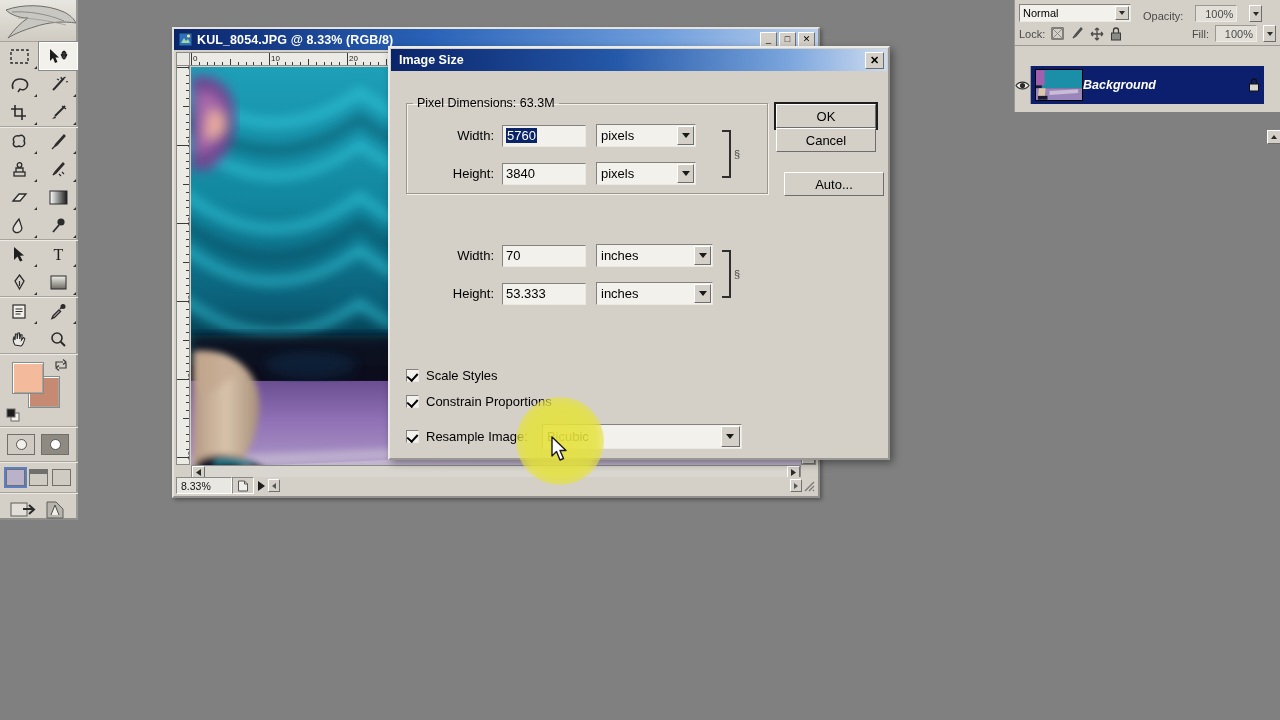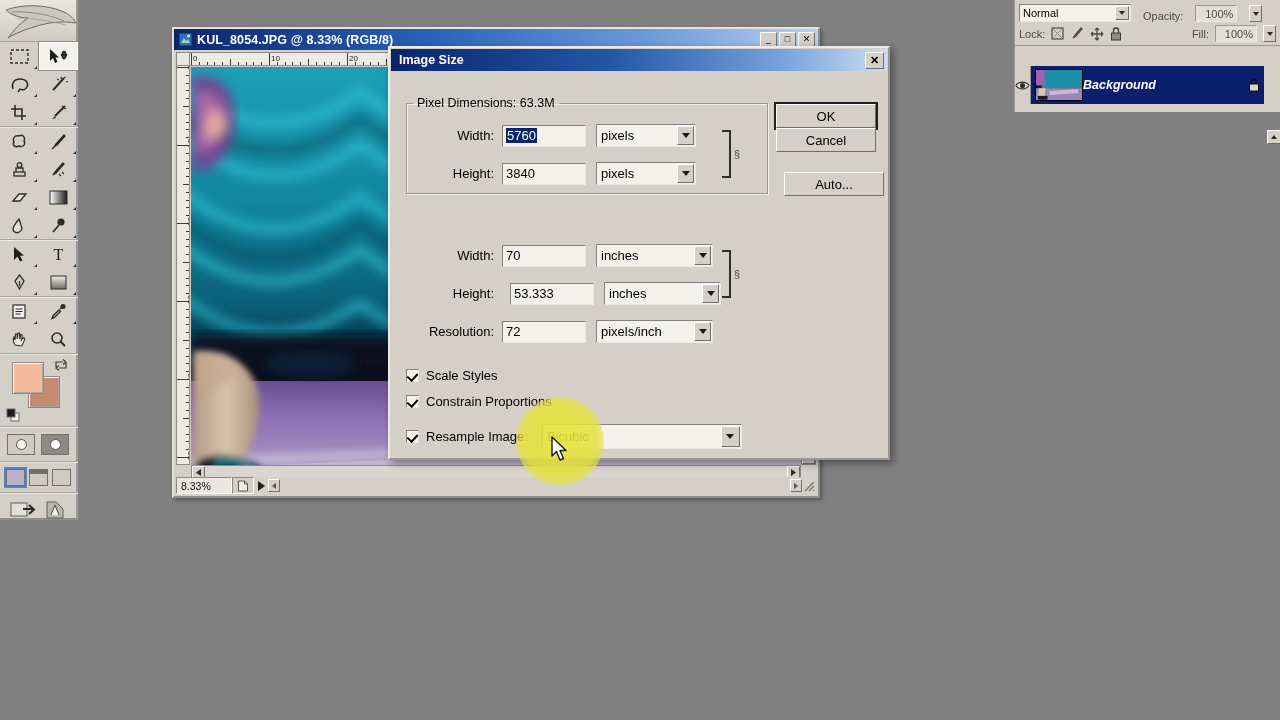--- a/index.html
+++ b/index.html
@@ -799,37 +799,25 @@
       </div>
       <div class="combo" style="width:117px; margin-left:10px;">
         <span class="cv">inches</span>
         <span class="arrow">
             <i class="tri"></i>
           </span>
       </div>
     </div>
     <div class="row" style="left:16px; top:234px; width:362px;">
       <span class="lbl" style="width:88px;">Height:</span>
-      <div class="txtbox" style="width:84px; margin-left:16px;">
+      <div class="txtbox" style="width:84px; margin-left:8px;">
         <span>53.333</span>
       </div>
       <div class="combo" style="width:117px; margin-left:10px;">
         <span class="cv">inches</span>
-        <span class="arrow">
-            <i class="tri"></i>
-          </span>
-      </div>
-    </div>
-    <div class="row" style="left:16px; top:272px; width:362px;">
-      <span class="lbl" style="width:88px;">Resolution:</span>
-      <div class="txtbox" style="width:84px; margin-left:8px;">
-        <span>72</span>
-      </div>
-      <div class="combo" style="width:117px; margin-left:10px;">
-        <span class="cv">pixels/inch</span>
         <span class="arrow">
             <i class="tri"></i>
           </span>
       </div>
     </div>
     <div class="chainwrap" style="left:332px; top:196px; height:60px;">
       <div class="bracket" style="height:48px;"></div>
       <span class="chain">§</span>
     </div>
 

